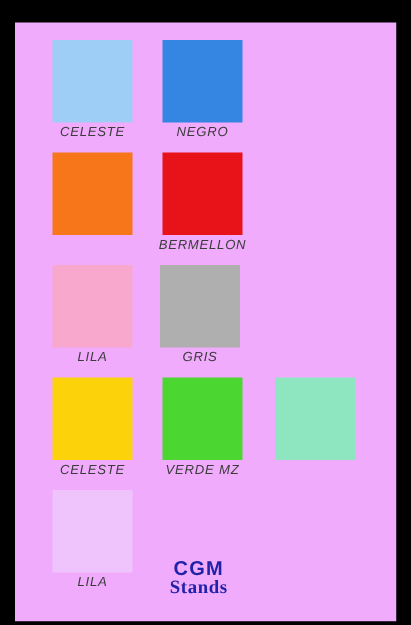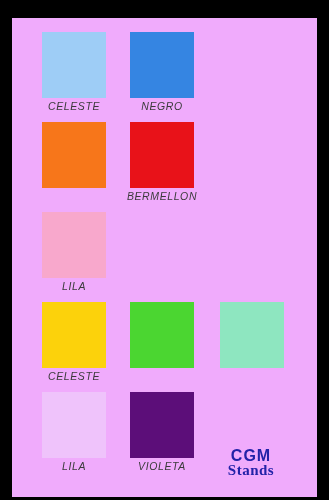--- a/index.html
+++ b/index.html
@@ -134,41 +134,42 @@
           <div class="swatch-cell col1">
             <div class="chip" style="background: rgb(232, 18, 25);"></div>
             <div class="chip-label">BERMELLON</div>
           </div>
         </div>
         <div class="swatch-row">
           <div class="swatch-cell col0">
             <div class="chip" style="background: rgb(248, 168, 204);"></div>
             <div class="chip-label">LILA</div>
           </div>
+          <div class="swatch-cell col2">
+            <div class="chip" style="background: rgb(175, 175, 175);"></div>
+            <div class="chip-label">GRIS</div>
+          </div>
         </div>
         <div class="swatch-row">
           <div class="swatch-cell col0">
             <div class="chip" style="background: rgb(252, 210, 11);"></div>
             <div class="chip-label">CELESTE</div>
           </div>
           <div class="swatch-cell col1">
             <div class="chip" style="background: rgb(75, 214, 49);"></div>
+            <div class="chip-label">VERDE MZ</div>
           </div>
           <div class="swatch-cell col2">
             <div class="chip" style="background: rgb(142, 230, 192);"></div>
           </div>
         </div>
         <div class="swatch-row">
           <div class="swatch-cell col0">
             <div class="chip" style="background: rgb(239, 195, 251);"></div>
             <div class="chip-label">LILA</div>
-          </div>
-          <div class="swatch-cell col1">
-            <div class="chip" style="background: rgb(92, 14, 121);"></div>
-            <div class="chip-label">VIOLETA</div>
           </div>
           <div class="logo-cell">
             <div class="logo-line top" style="color: rgb(34, 34, 168);">CGM</div>
             <div class="logo-line bottom" style="color: rgb(34, 34, 168);">Stands</div>
           </div>
         </div>
       </div>
   </div>
 </div>
 

